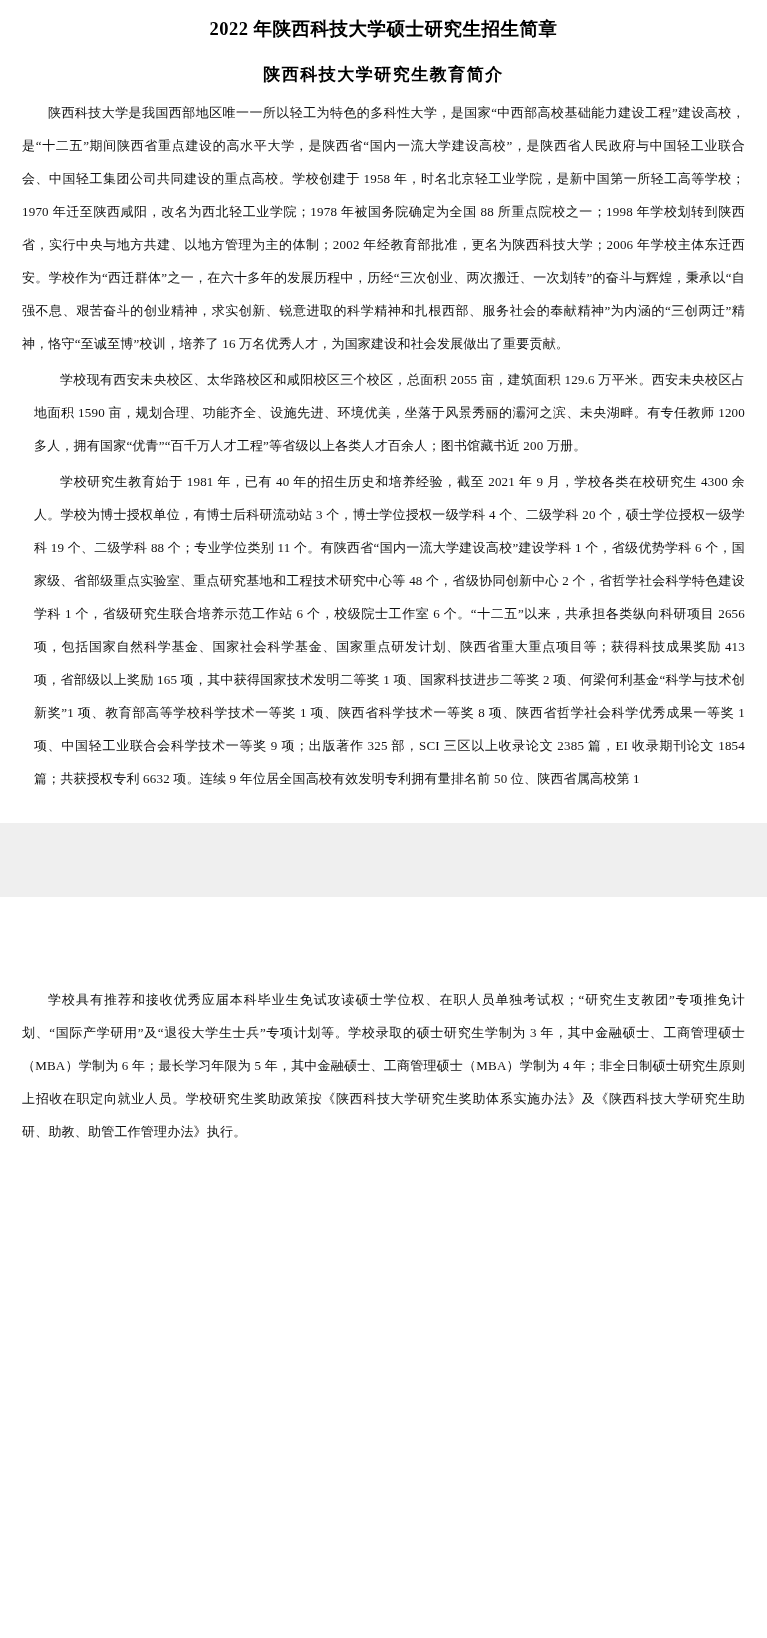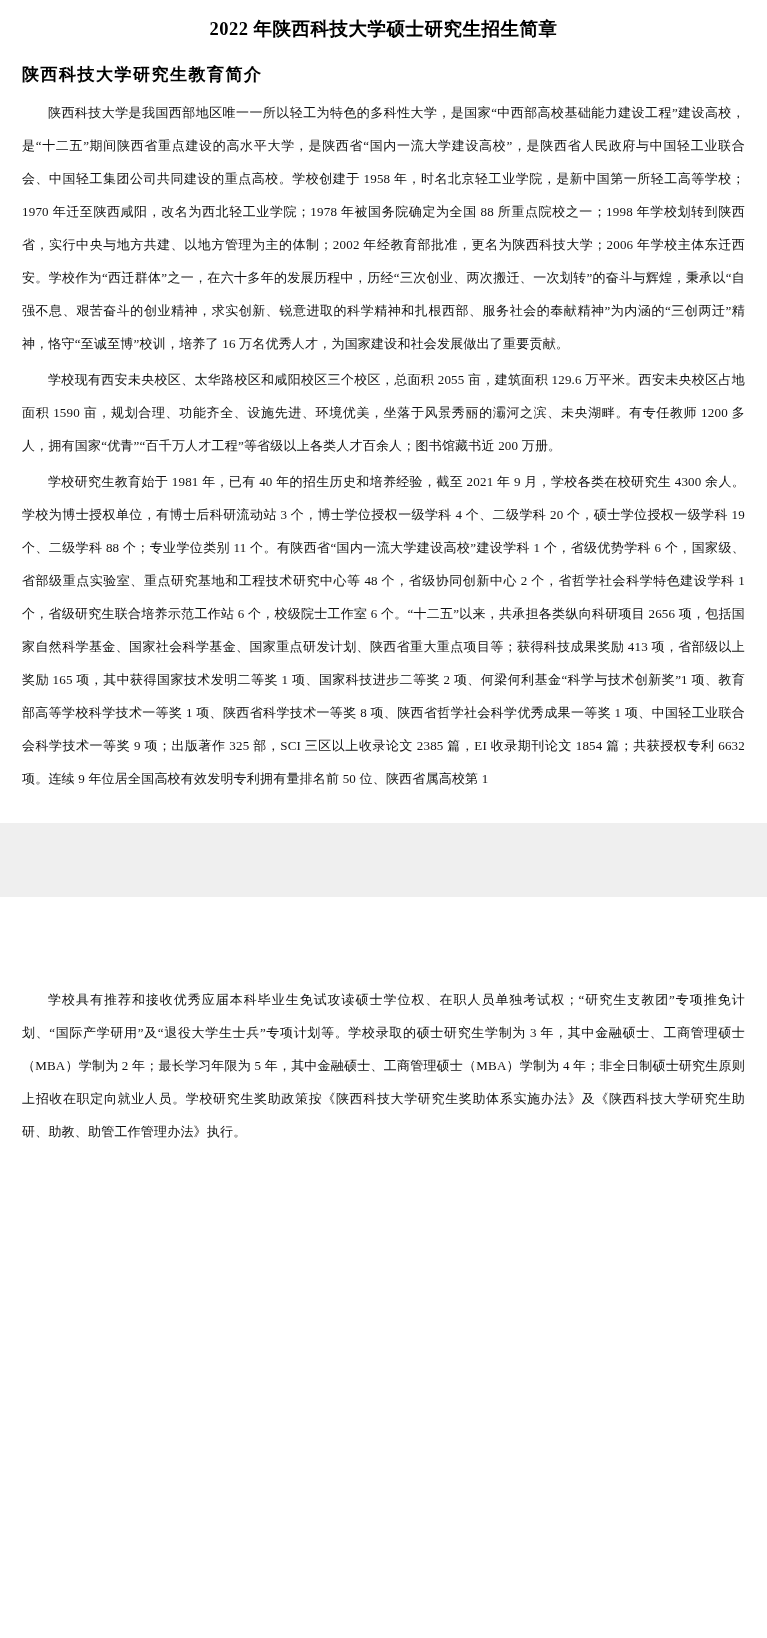--- a/index.html
+++ b/index.html
@@ -26,40 +26,42 @@
   .doc-title {
     text-align: center;
     font-weight: bold;
     font-size: 18.5px;
     letter-spacing: 0.5px;
     padding-top: 16px;
     padding-bottom: 4px;
     color: #000000;
   }
   .sub-title {
+    text-align: center;
     font-weight: bold;
     font-size: 17px;
     letter-spacing: 1.5px;
     padding-top: 18px;
     padding-bottom: 10px;
     color: #000000;
   }
   p.para {
     margin: 0;
     padding: 0;
     text-indent: 2em;
     font-size: 13px;
     line-height: 33px;
     text-align: justify;
     text-justify: inter-ideograph;
     color: #111111;
     letter-spacing: 0.2px;
   }
   p.para + p.para {
     margin-top: 3px;
+    margin-left: 12px;
   }
   .gap {
     height: 74px;
     background: #efefef;
     width: 767px;
   }
   .spacer-bottom {
     height: 28px;
   }
   .page-break-top {
@@ -81,18 +83,18 @@
     <p class="para">学校研究生教育始于 1981 年，已有 40 年的招生历史和培养经验，截至 2021 年 9 月，学校各类在校研究生 4300 余人。学校为博士授权单位，有博士后科研流动站 3 个，博士学位授权一级学科 4 个、二级学科 20 个，硕士学位授权一级学科 19 个、二级学科 88 个；专业学位类别 11 个。有陕西省“国内一流大学建设高校”建设学科 1 个，省级优势学科 6 个，国家级、省部级重点实验室、重点研究基地和工程技术研究中心等 48 个，省级协同创新中心 2 个，省哲学社会科学特色建设学科 1 个，省级研究生联合培养示范工作站 6 个，校级院士工作室 6 个。“十二五”以来，共承担各类纵向科研项目 2656 项，包括国家自然科学基金、国家社会科学基金、国家重点研发计划、陕西省重大重点项目等；获得科技成果奖励 413 项，省部级以上奖励 165 项，其中获得国家技术发明二等奖 1 项、国家科技进步二等奖 2 项、何梁何利基金“科学与技术创新奖”1 项、教育部高等学校科学技术一等奖 1 项、陕西省科学技术一等奖 8 项、陕西省哲学社会科学优秀成果一等奖 1 项、中国轻工业联合会科学技术一等奖 9 项；出版著作 325 部，SCI 三区以上收录论文 2385 篇，EI 收录期刊论文 1854 篇；共获授权专利 6632 项。连续 9 年位居全国高校有效发明专利拥有量排名前 50 位、陕西省属高校第 1</p>
 
     <div class="spacer-bottom"></div>
   </div>
 
   <div class="gap"></div>
 
   <div class="section">
     <div class="page-break-top"></div>
 
-    <p class="para">学校具有推荐和接收优秀应届本科毕业生免试攻读硕士学位权、在职人员单独考试权；“研究生支教团”专项推免计划、“国际产学研用”及“退役大学生士兵”专项计划等。学校录取的硕士研究生学制为 3 年，其中金融硕士、工商管理硕士（MBA）学制为 2 年；最长学习年限为 5 年，其中金融硕士、工商管理硕士（MBA）学制为 4 年；非全日制硕士研究生原则上招收在职定向就业人员。学校研究生奖助政策按《陕西科技大学研究生奖助体系实施办法》及《陕西科技大学研究生助研、助教、助管工作管理办法》执行。</p>
+    <p class="para">学校具有推荐和接收优秀应届本科毕业生免试攻读硕士学位权、在职人员单独考试权；“研究生支教团”专项推免计划、“国际产学研用”及“退役大学生士兵”专项计划等。学校录取的硕士研究生学制为 3 年，其中金融硕士、工商管理硕士（MBA）学制为 6 年；最长学习年限为 5 年，其中金融硕士、工商管理硕士（MBA）学制为 4 年；非全日制硕士研究生原则上招收在职定向就业人员。学校研究生奖助政策按《陕西科技大学研究生奖助体系实施办法》及《陕西科技大学研究生助研、助教、助管工作管理办法》执行。</p>
 
     <div class="spacer-bottom"></div>
   </div>
 
 </div>
 
 </body></html>

